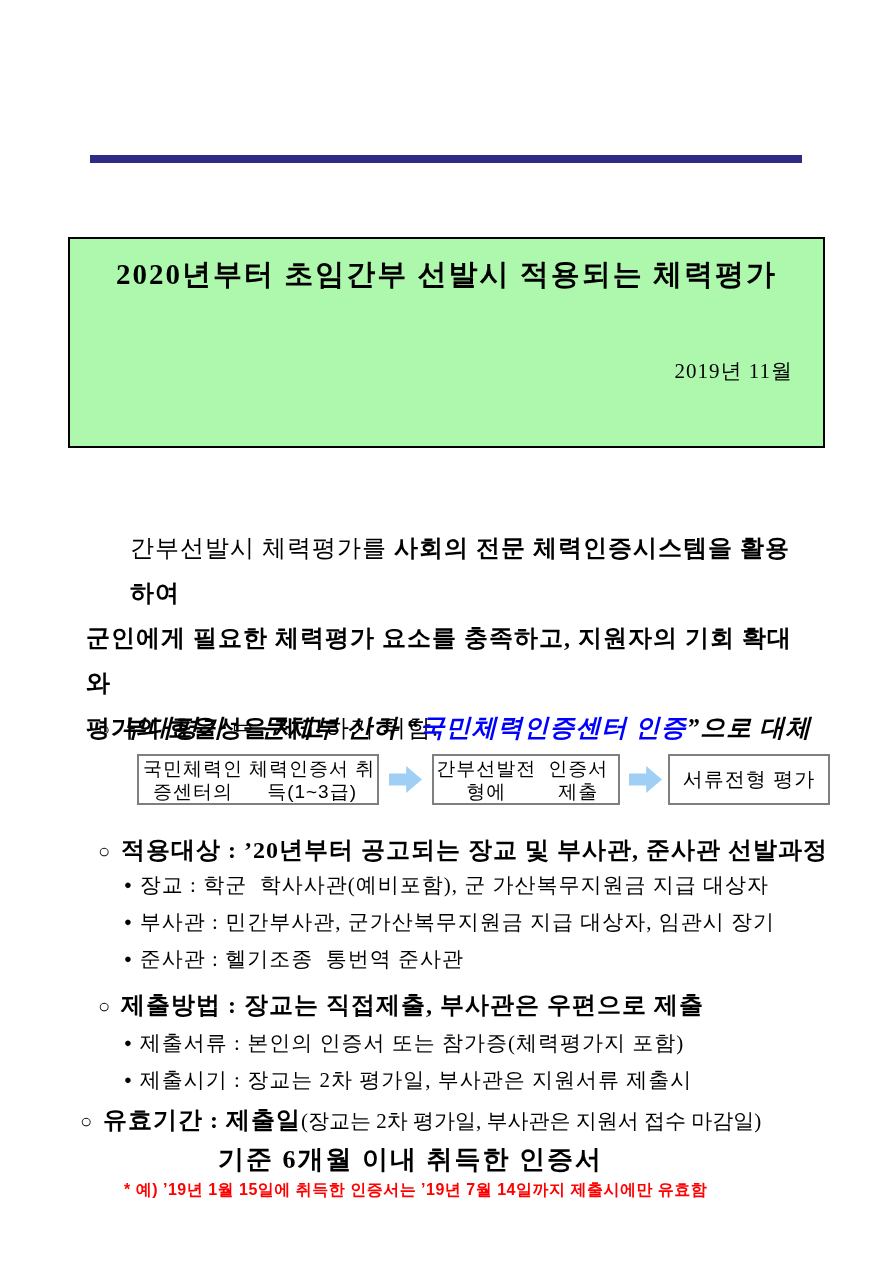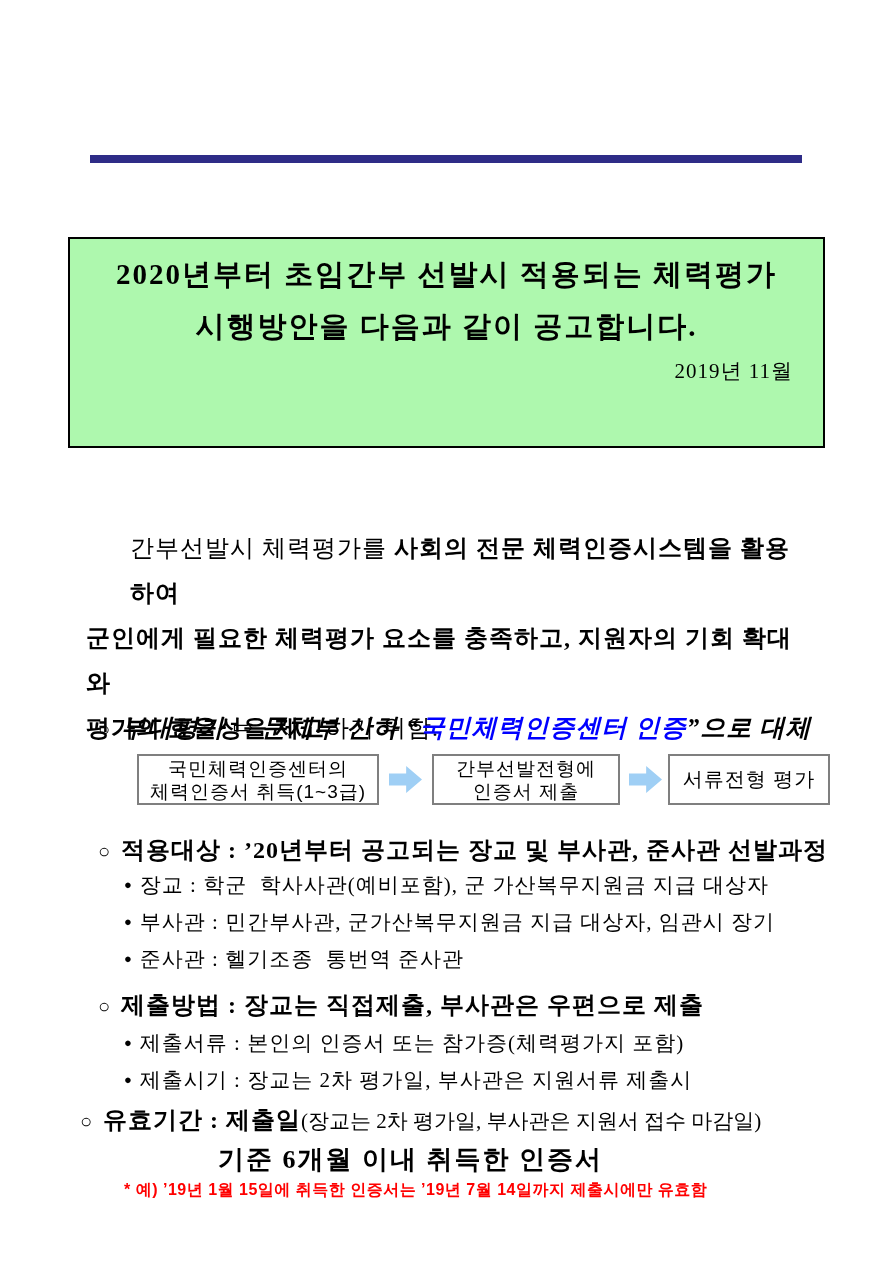--- a/index.html
+++ b/index.html
@@ -26,21 +26,21 @@
 
   .sec-heading{position:absolute;font-size:25px;font-weight:bold;letter-spacing:1px;white-space:nowrap;}
   .sec-marker{font-size:20px;margin-right:10px;font-weight:normal;}
   .sec-label{font-family:"Liberation Sans","DejaVu Sans",sans-serif;}
   .highlight{color:var(--accent_blue,#0000ff);}
   .white-arrow{font-weight:normal;}
 
   .sec1{left:98px;top:711px;font-style:italic;}
   .flow{position:absolute;left:0;top:752px;width:893px;height:58px;}
   .fbox{position:absolute;background:#fff;border:2px solid #7f7f7f;
-    display:flex;flex-direction:column;justify-content:center;align-items:center;
+    display:flex;flex-direction:row;justify-content:center;align-items:center;
     font-family:"Liberation Sans","DejaVu Sans",sans-serif;font-size:19px;line-height:23px;text-align:center;letter-spacing:1px;}
   .fbox1{left:137px;top:2px;width:238px;height:47px;}
   .fbox2{left:432px;top:2px;width:184px;height:47px;}
   .fbox3{left:668px;top:2px;width:158px;height:47px;font-size:20px;}
   .farrow{position:absolute;top:14px;width:33px;height:27px;background:var(--arrow_blue,#9fcff5);
     clip-path:polygon(0% 28%,52% 28%,52% 0%,100% 50%,52% 100%,52% 72%,0% 72%);}
   .farrow1{left:389px;}
   .farrow2{left:629px;}
 
   .sec2{left:98px;top:834px;font-size:24px;}
@@ -59,21 +59,20 @@
 </style>
 </head>
 <body>
 
 <div class="page">
 
   <div class="rule-top"></div>
 
   <div class="banner">
     <div class="banner-line banner-line1">2020년부터 초임간부 선발시 적용되는 체력평가</div>
-    <div class="banner-line banner-line2">시행방안을 다음과 같이 공고합니다.</div>
     <div class="banner-date">2019년 11월</div>
   </div>
 
   <div class="intro">
     <div class="indent">
       <span class="keepws">간부선발시 체력평가를 </span><span class="bold keepws">사회의 전문 체력인증시스템을 활용하여</span>
     </div>
     <div>
       <span class="bold keepws">군인에게 필요한 체력평가 요소를 충족하고, 지원자의 기회 확대와</span>
     </div>

